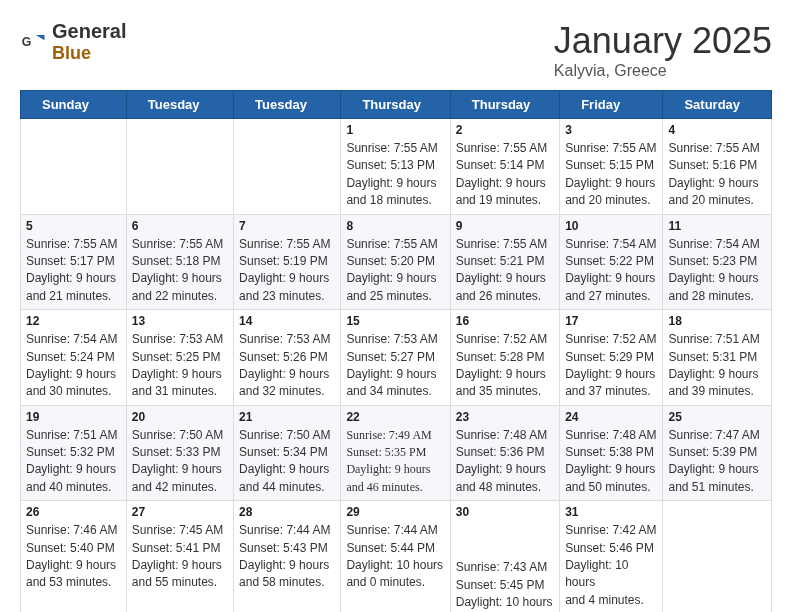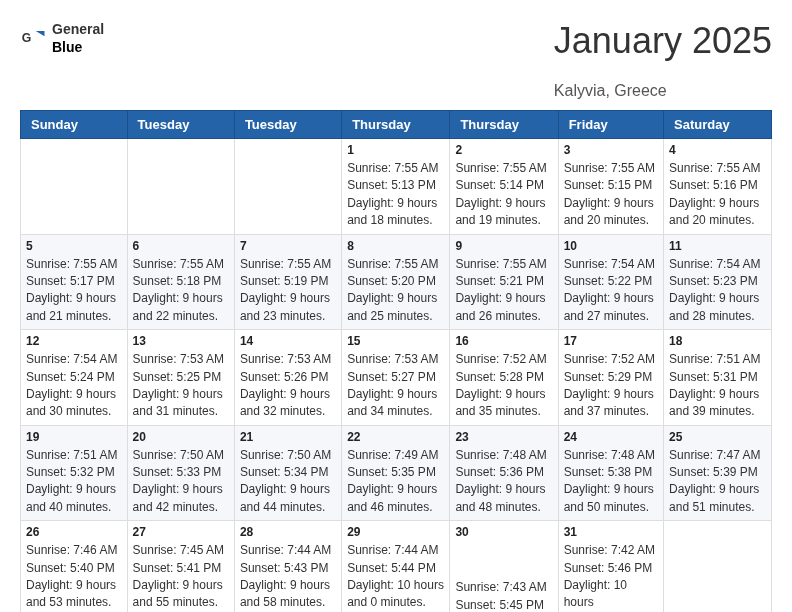--- a/index.html
+++ b/index.html
@@ -15,54 +15,53 @@
       justify-content: space-between;
       align-items: flex-start;
       margin-bottom: 10px;
     }
     .logo {
       display: flex;
       align-items: center;
       gap: 4px;
     }
     .logo-text-general {
-      font-size: 14px;
+      font-size: 20px;
       font-weight: bold;
       color: #333;
     }
     .logo-text-blue {
-      font-size: 14px;
+      font-size: 18px;
       font-weight: bold;
-      color: #000000;
+      color: #a16207;
     }
     .logo-icon {
       width: 28px;
       height: 28px;
     }
     .title-block {
     }
     .month-title {
       font-size: 36px;
       font-weight: normal;
       color: #333;
     }
     .location {
       font-size: 16px;
       color: #555;
-      margin-top: 20px;
     }
     .calendar {
       width: 100%;
       border-collapse: collapse;
       border: 1px solid #ccc;
     }
     .calendar th {
       background-color: #2563a8;
       color: #fff;
-      padding: 6px 10px;
+      padding: 6px 21px;
       font-size: 13px;
       font-weight: bold;
       text-align: left;
       border: 1px solid #1a4f8a;
     }
     .calendar td {
       vertical-align: top;
       padding: 4px 5px;
       font-size: 10px;
       border: 1px solid #ddd;
@@ -273,21 +272,21 @@
         </td>
         <td>
           <div class="day-number">21</div>
           <div class="day-info" style="white-space: pre-line;">Sunrise: 7:50 AM
 Sunset: 5:34 PM
 Daylight: 9 hours
 and 44 minutes.</div>
         </td>
         <td>
           <div class="day-number">22</div>
-          <div class="day-info" style="white-space: pre-line;">Sunrise: 7:49 AM
+          <div class="day-info" style="white-space: pre-line; font-family: Liberation Serif, serif;">Sunrise: 7:49 AM
 Sunset: 5:35 PM
 Daylight: 9 hours
 and 46 minutes.</div>
         </td>
         <td>
           <div class="day-number">23</div>
           <div class="day-info" style="white-space: pre-line;">Sunrise: 7:48 AM
 Sunset: 5:36 PM
 Daylight: 9 hours
 and 48 minutes.</div>

